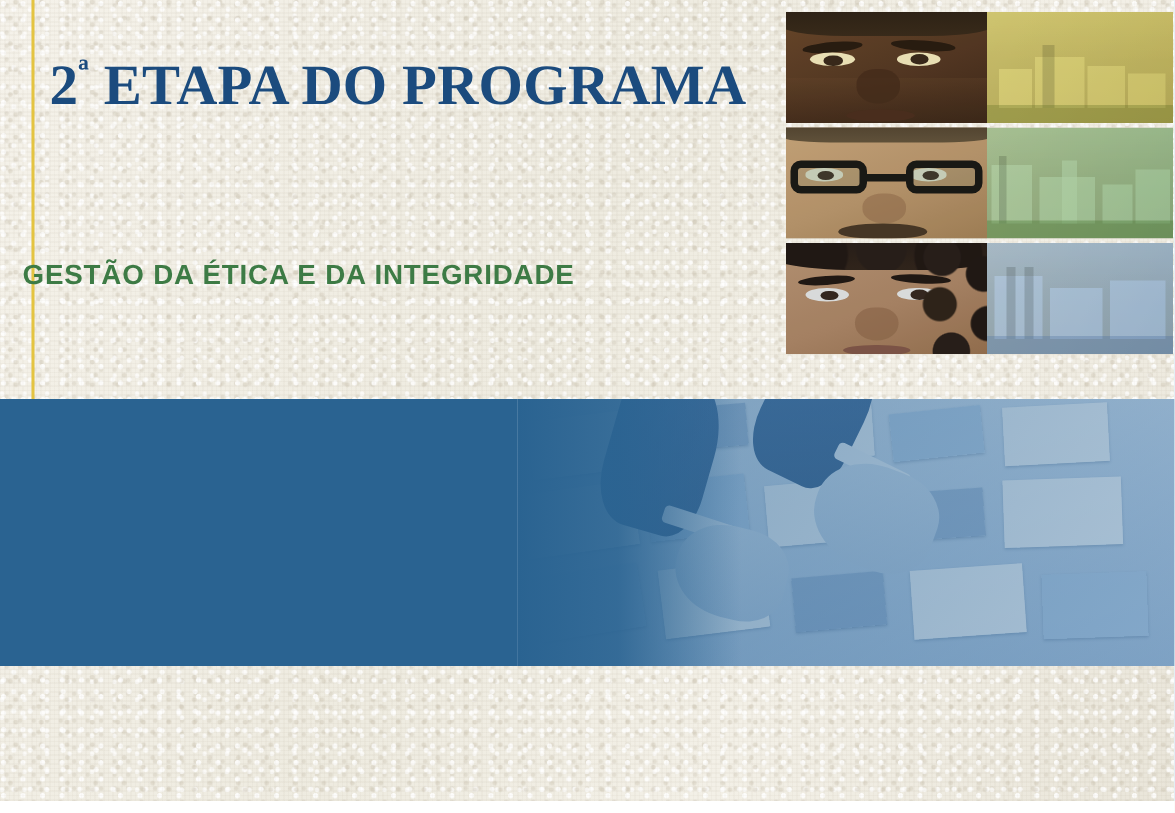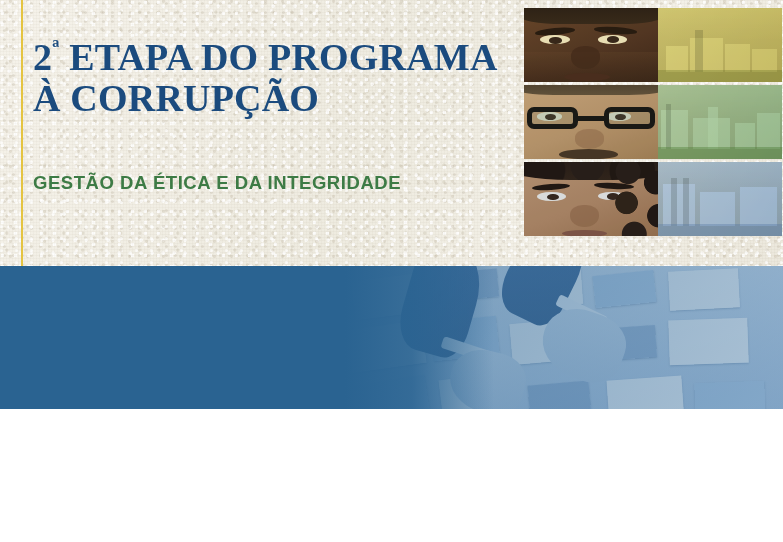--- a/index.html
+++ b/index.html
@@ -6,21 +6,21 @@
   * { margin:0; padding:0; box-sizing:border-box; }
   html,body { background:#ffffff; }
   body {
     font-family:"Liberation Sans", sans-serif;
     -webkit-font-smoothing:antialiased;
   }
 
   #poster {
     position:relative;
     width:783px;
-    height:409px;
+    height:534px;
     overflow:hidden;
     background:#7dd3fc;
   }
 
   
   .paper-bg {
     position:absolute; inset:0;
     background-color:#f1eee4;
     background-image:
       radial-gradient(circle at 18% 22%, rgba(255,255,255,.85) 0 1.5px, transparent 2px),
@@ -66,21 +66,21 @@
     font-size:38px;
     line-height:41px;
     letter-spacing:.2px;
     color:#1b4b7e;
     text-transform:uppercase;
   }
   .headline .sup { font-size:.62em; vertical-align:super; }
 
   .subhead {
     position:absolute;
-    left:33px; top:172px;
+    left:15px; top:172px;
     font-family:"Liberation Sans", sans-serif;
     font-weight:700;
     font-size:18.5px;
     letter-spacing:.55px;
     color:#3d7b45;
     text-transform:uppercase;
   }
 
   
   .photo-strip { position:absolute; left:524px; top:8px; width:258px; }
@@ -244,21 +244,20 @@
 <div id="poster" data-interactable="false">
 
   <div class="paper-bg" data-interactable="false"></div>
   <div class="paper-grain" data-interactable="false"></div>
 
   <div class="rule-thin" data-interactable="false"></div>
   <div class="rule-thick" data-interactable="false"></div>
 
   <div class="headline" data-interactable="false">
     <div data-interactable="false"><span>2<span class="sup">ª</span> ETAPA DO PROGRAMA</span></div>
-    <div data-interactable="false">À CORRUPÇÃO</div>
   </div>
 
   <div class="subhead" data-interactable="false">GESTÃO DA ÉTICA E DA INTEGRIDADE</div>
 
   <div class="photo-strip" data-interactable="false">
 
     <div class="photo-band b1" data-interactable="false">
       <div class="pb-face" data-interactable="false">
         <div class="face-skin"></div>
         <div class="face-hair"></div>

